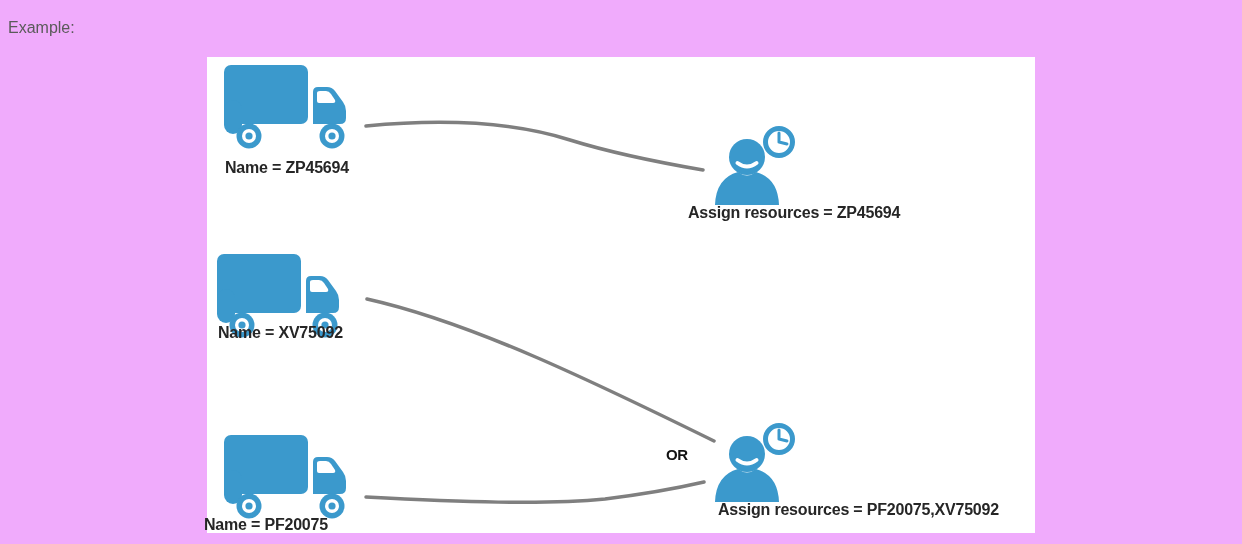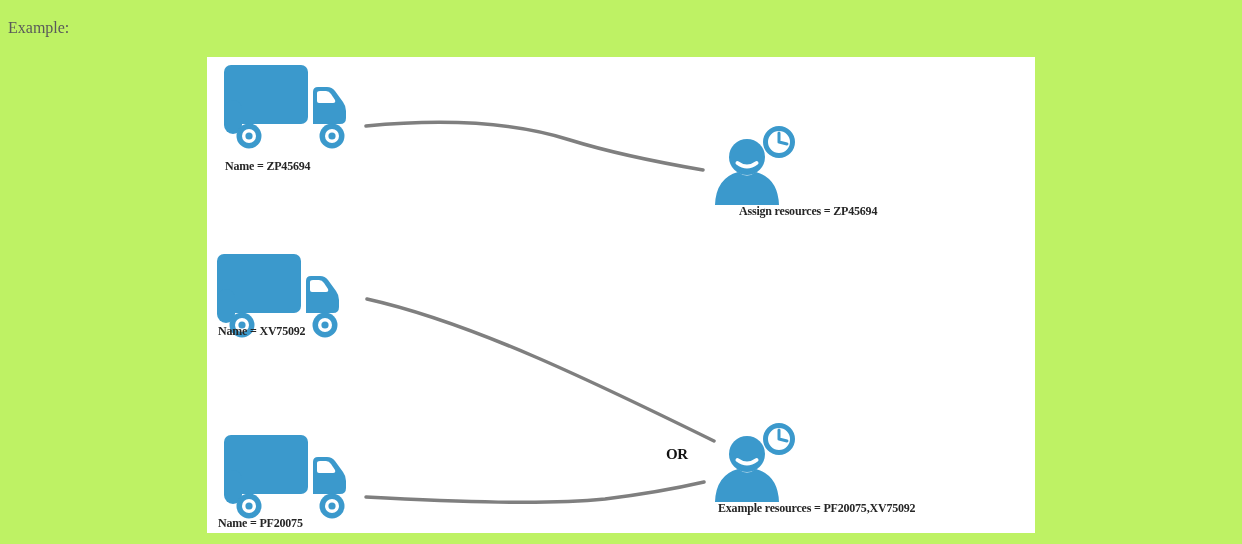--- a/index.html
+++ b/index.html
@@ -1,35 +1,35 @@
 <!DOCTYPE html>
 <html><head>
 <meta charset="utf-8">
 <style>
   html,body { margin:0; padding:0; }
   .canvas {
     position:relative;
     width:1242px; height:544px;
-    background:#bef264;
-    font-family:Liberation Serif, serif;
+    background:#f0abfc;
+    font-family:Liberation Sans, sans-serif;
     overflow:hidden;
   }
   .example-label {
     position:absolute; left:8px; top:19px;
     font-size:16px; color:#5a5a5a;
   }
   .panel {
     position:absolute; left:207px; top:57px;
     width:828px; height:476px;
     background:#ffffff;
   }
   .abs { position:absolute; }
   .node-label {
     position:absolute;
-    font-size:12px; font-weight:600; color:#262626;
+    font-size:16px; font-weight:600; color:#262626;
     white-space:nowrap; letter-spacing:-0.2px;
   }
   .or-label {
     position:absolute; left:666px; top:446px;
     font-size:15px; font-weight:700; color:#111111;
     letter-spacing:-0.5px;
   }
   svg.connectors {
     position:absolute; left:0; top:0;
     pointer-events:none;
@@ -80,27 +80,27 @@
   <div class="node-label" style="left:225px; top:159px">Name = ZP45694</div>
 
   <svg class="abs" style="left:217px; top:251px" width="130" height="88" viewBox="0 0 130 88">
     <use href="#truck-shape"></use>
   </svg>
   <div class="node-label" style="left:218px; top:324px">Name = XV75092</div>
 
   <svg class="abs" style="left:224px; top:432px" width="130" height="88" viewBox="0 0 130 88">
     <use href="#truck-shape"></use>
   </svg>
-  <div class="node-label" style="left:218px; top:516px">Name = PF20075</div>
+  <div class="node-label" style="left:204px; top:516px">Name = PF20075</div>
 
   <svg class="abs" style="left:711px; top:120px" width="92" height="85" viewBox="0 0 92 85">
     <use href="#person-clock-shape"></use>
   </svg>
-  <div class="node-label" style="left:739px; top:204px">Assign resources = ZP45694</div>
+  <div class="node-label" style="left:688px; top:204px">Assign resources = ZP45694</div>
 
   <div class="or-label">OR</div>
 
   <svg class="abs" style="left:711px; top:417px" width="92" height="85" viewBox="0 0 92 85">
     <use href="#person-clock-shape"></use>
   </svg>
-  <div class="node-label" style="left:718px; top:501px">Example resources = PF20075,XV75092</div>
+  <div class="node-label" style="left:718px; top:501px">Assign resources = PF20075,XV75092</div>
 
 </div>
 
 </body></html>

